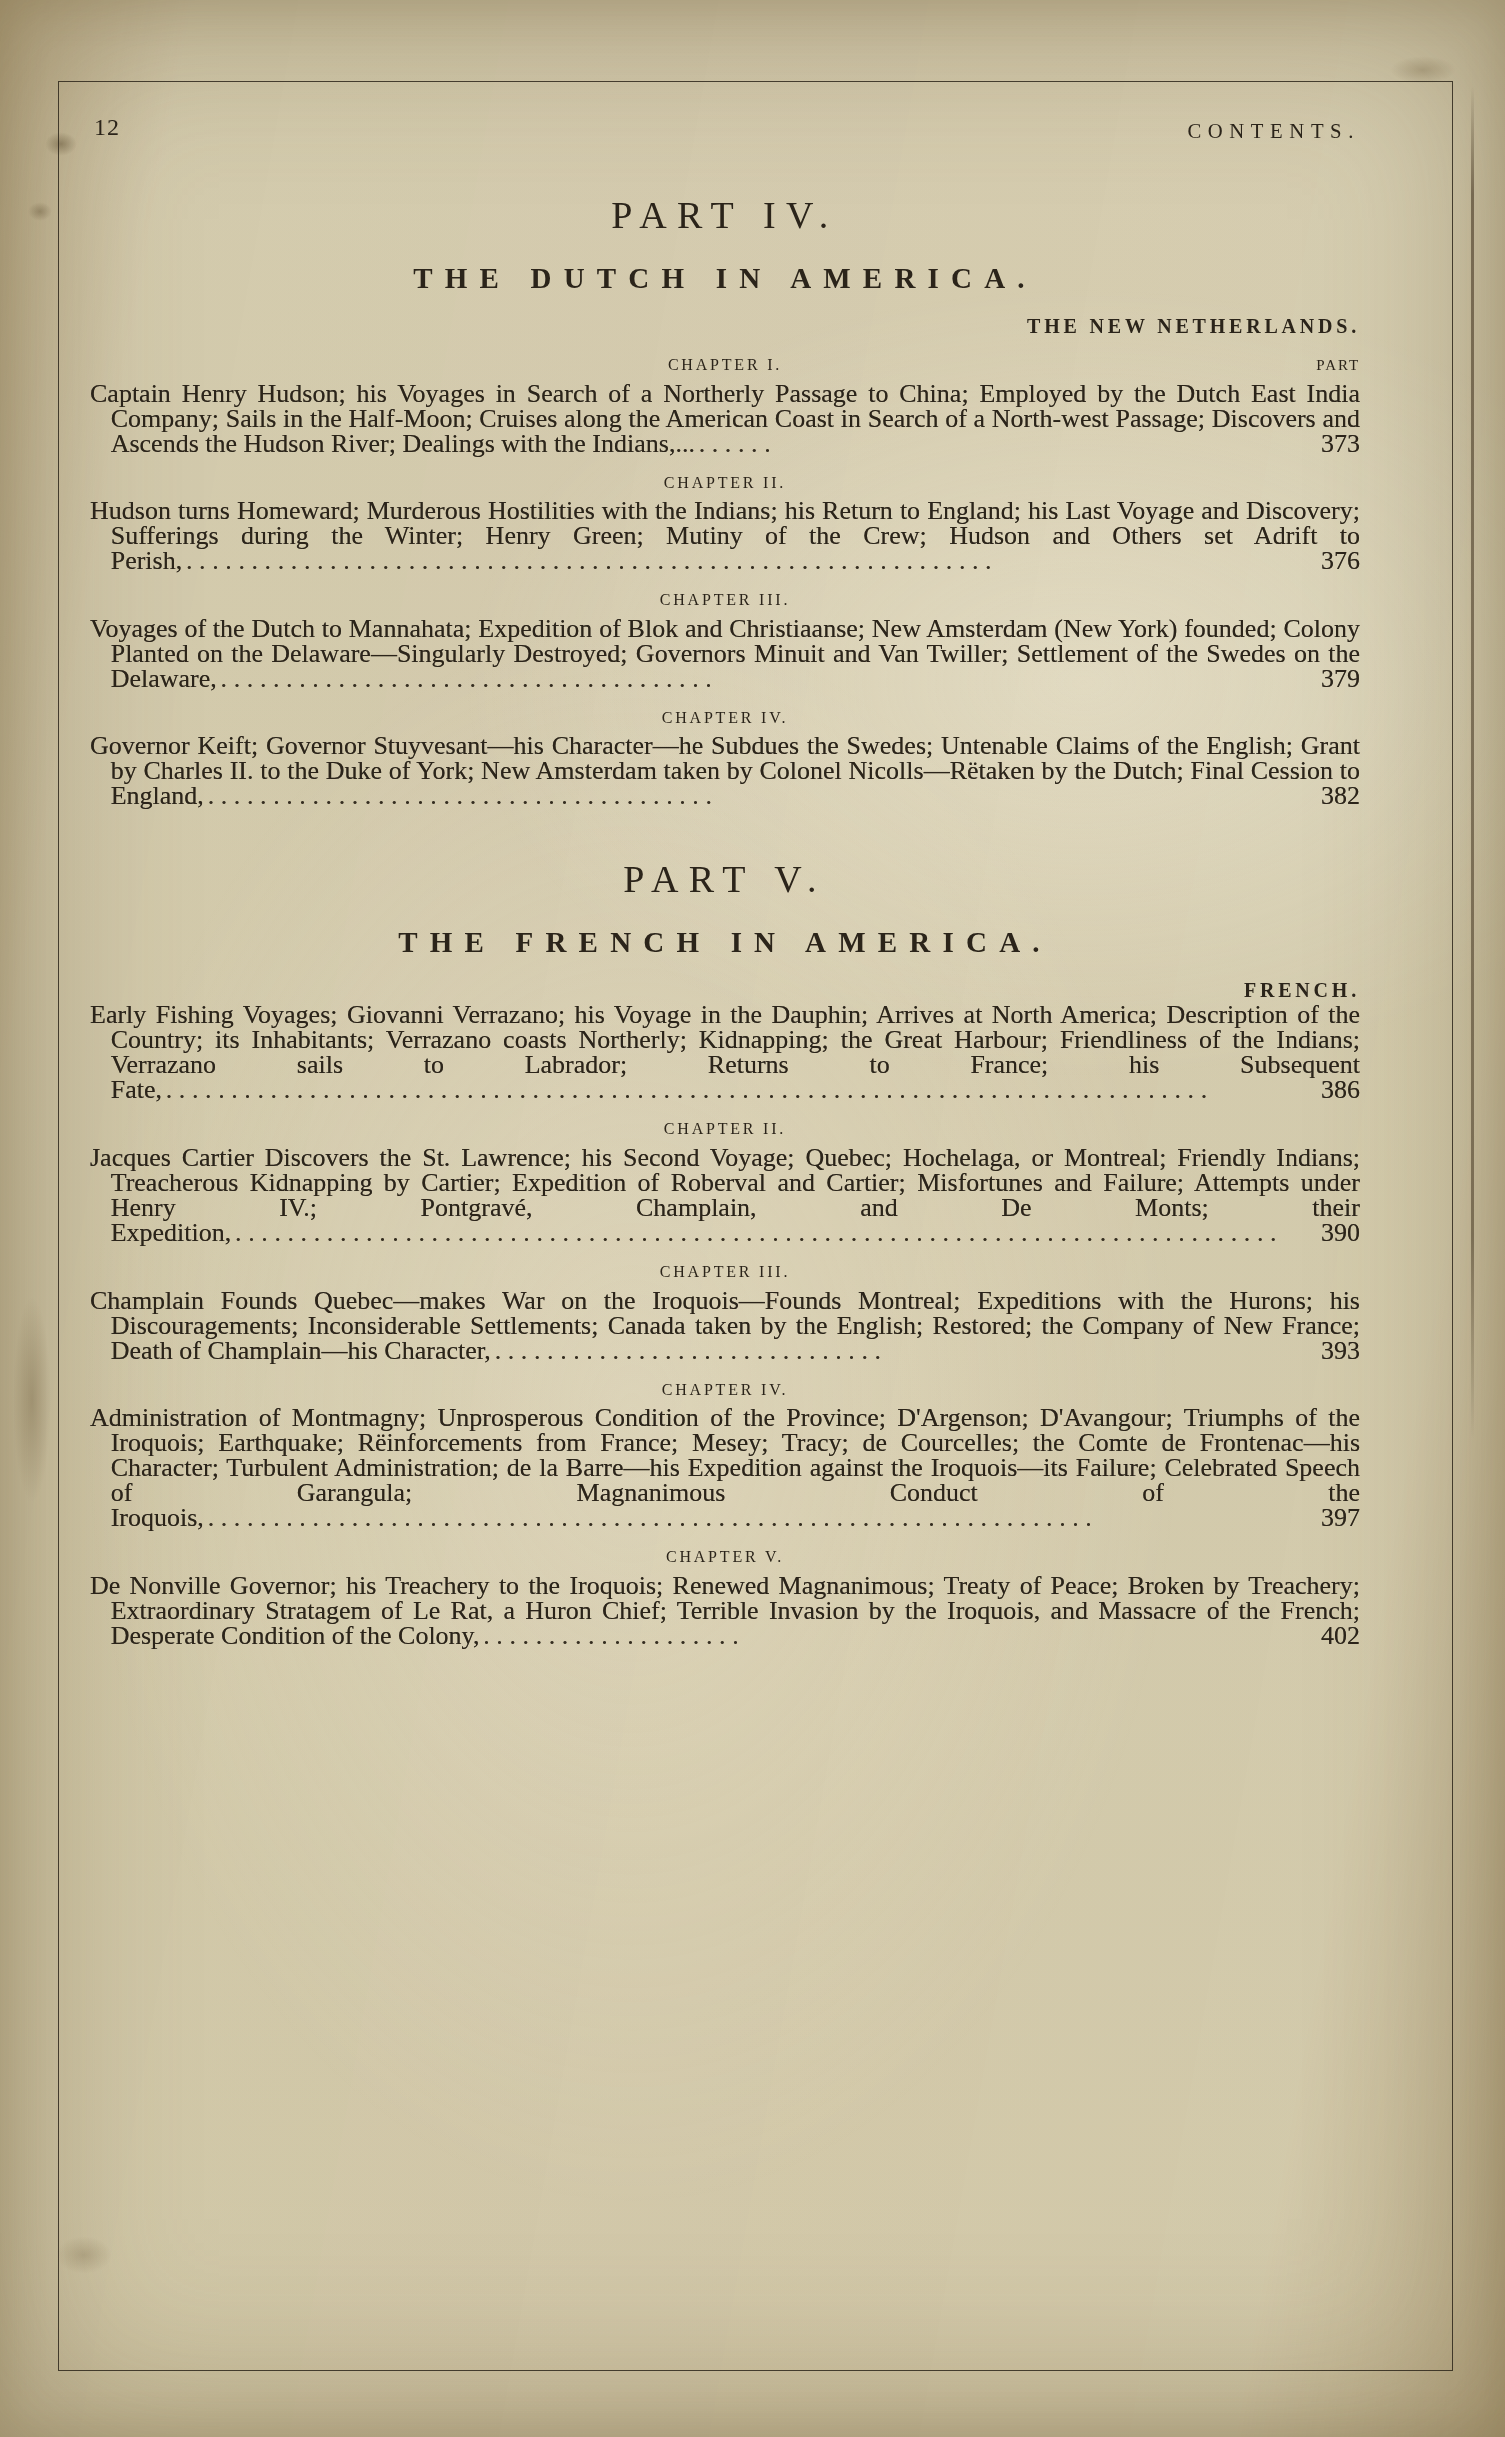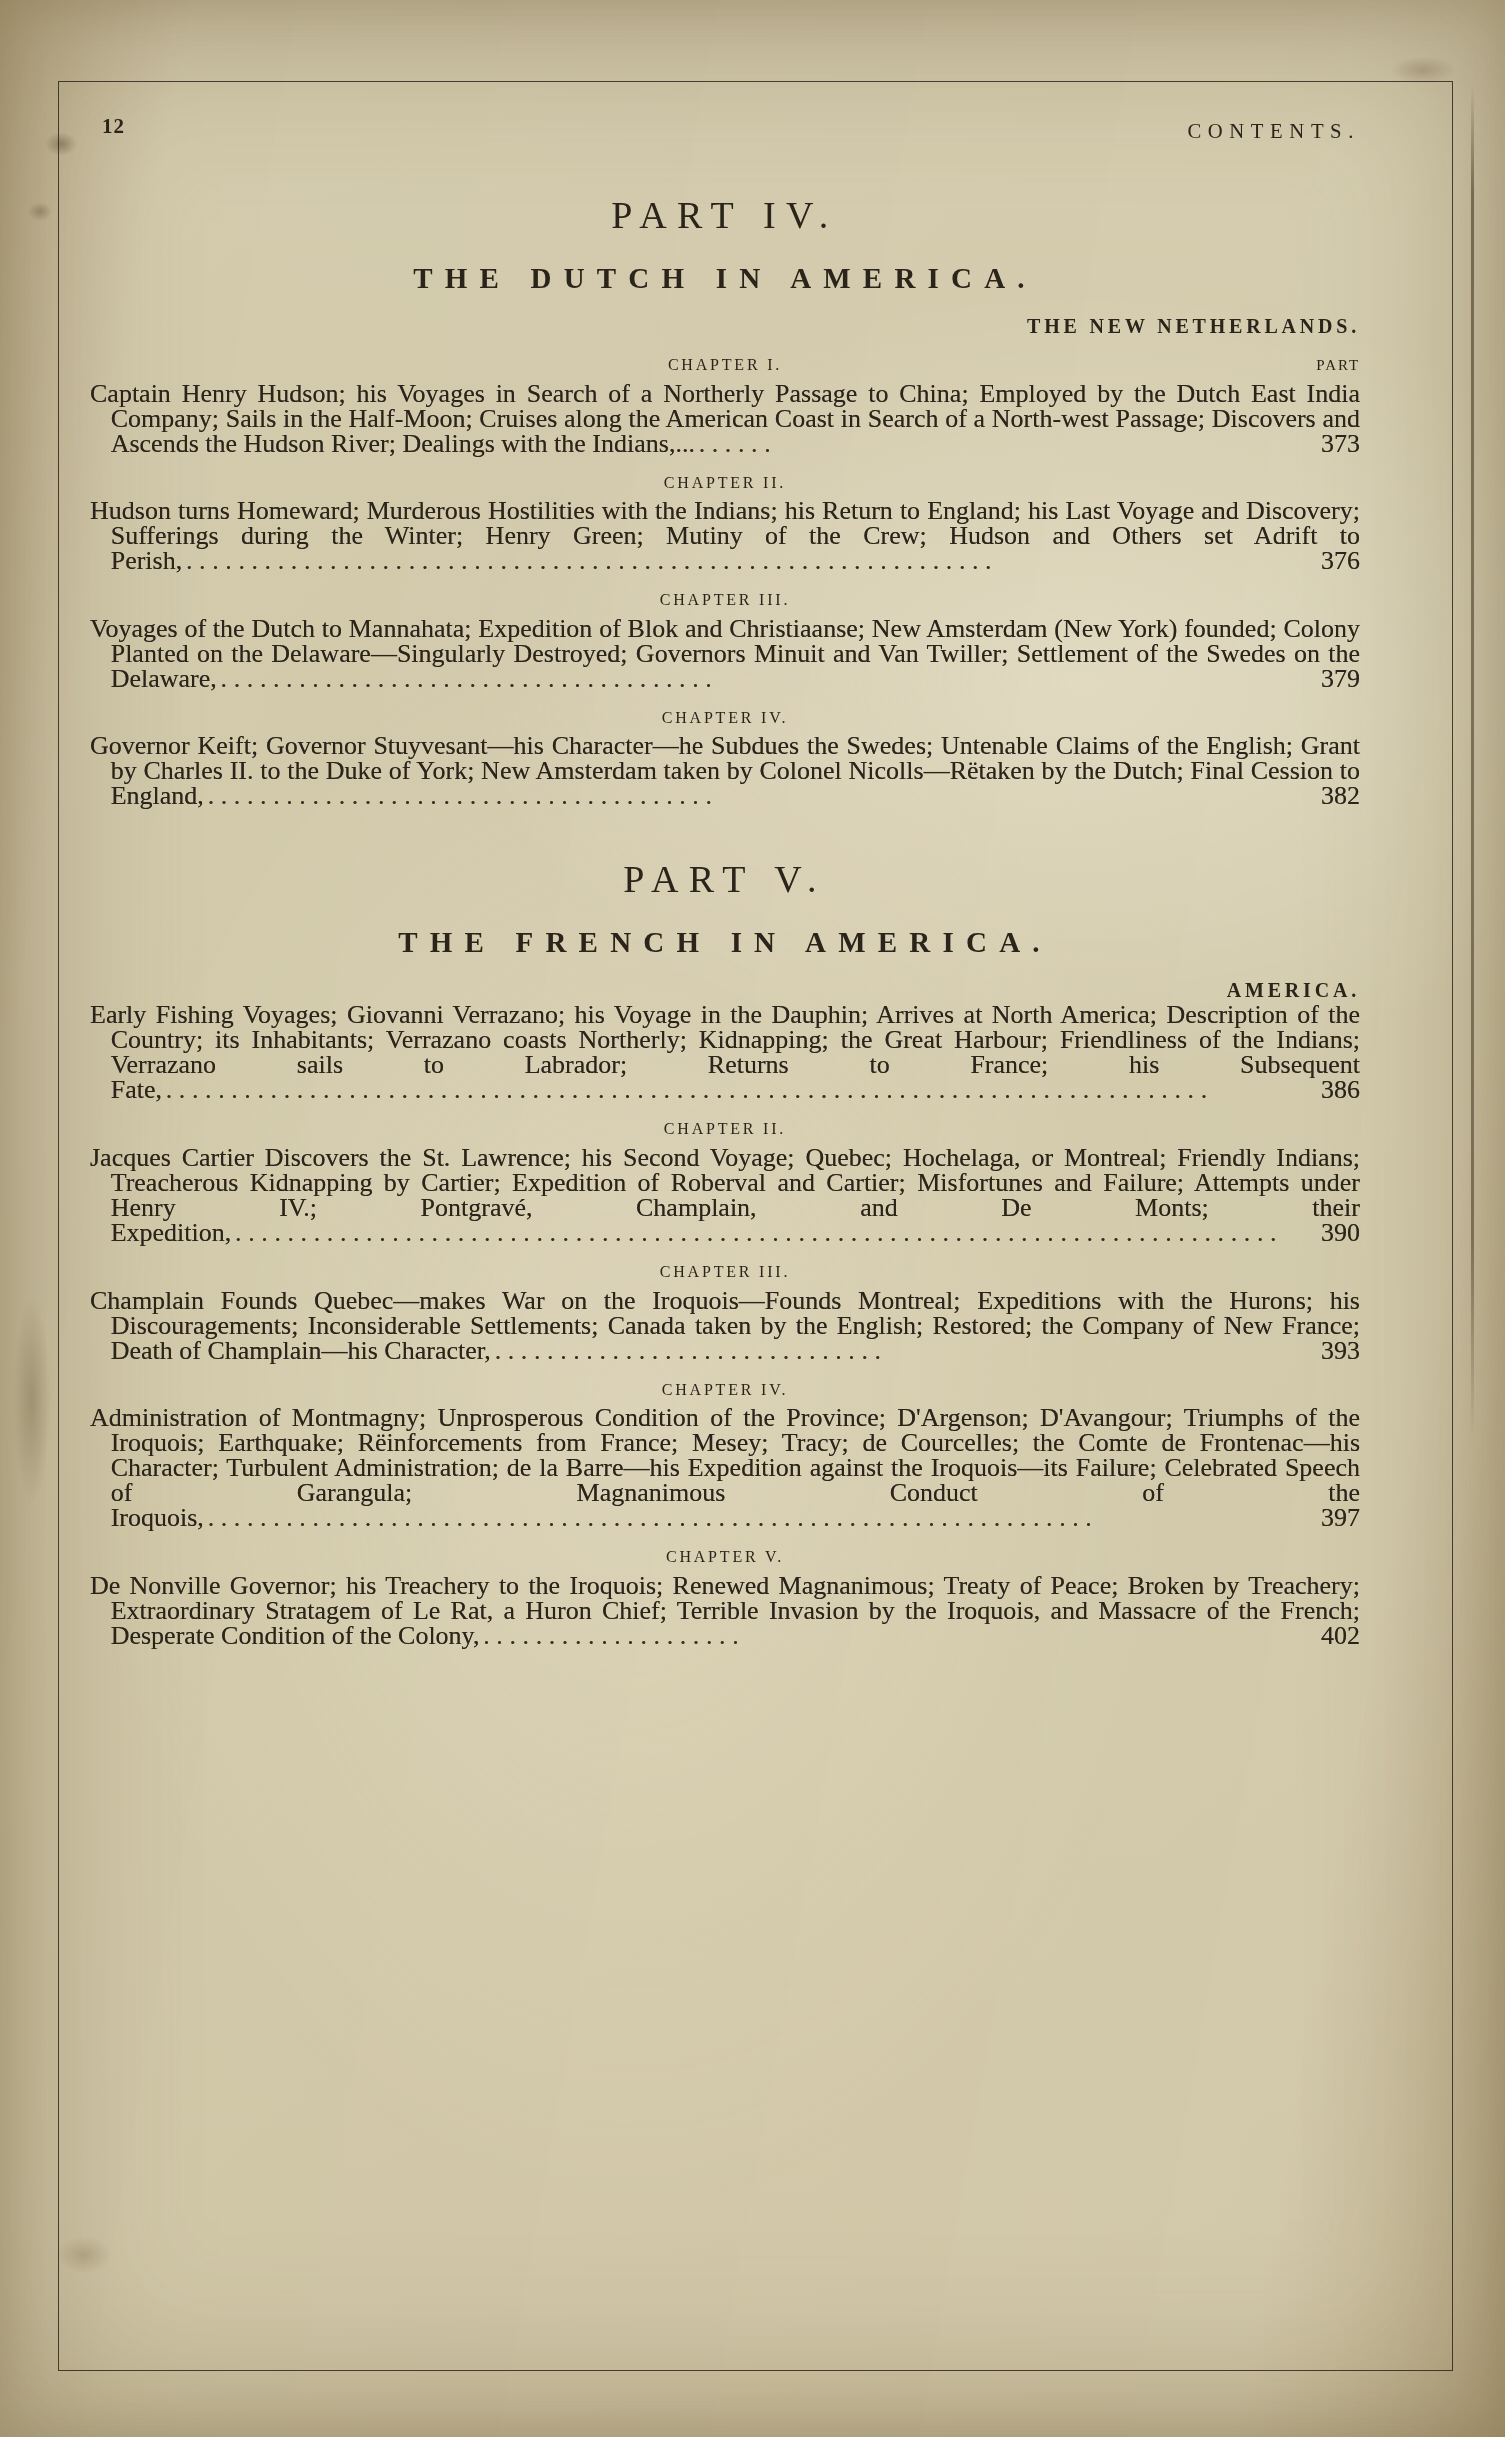--- a/index.html
+++ b/index.html
@@ -33,21 +33,21 @@
     position:absolute; right:32px; top:86px; width:2.8px; height:1353px; pointer-events:none;
     background:linear-gradient(rgba(60,45,25,0), rgba(60,45,25,0.55) 8%, rgba(60,45,25,0.5) 85%, rgba(60,45,25,0));
   }
   .border-box {
     position:absolute; left:58px; top:81px; width:1393px; height:2288px;
     border:1.9px solid rgba(45,38,26,0.85);
   }
   .content { position:absolute; left:90px; top:118px; width:1270px; }
 
   .header-row { position:relative; height:36px; }
-  .page-number { position:absolute; left:12px; top:-3.8px; font-size:21px; font-weight:bold; letter-spacing:0.9px; }
+  .page-number { position:absolute; left:4px; top:-3.8px; font-size:24px; font-weight:normal; letter-spacing:0.9px; }
   .contents-title { text-align:right; font-size:20.7px; letter-spacing:6.6px; padding-top:1.9px; }
 
   .part-title  { text-align:center; font-size:38px; font-weight:normal; letter-spacing:10.3px; margin:39px 0 0 0; }
   .part-subtitle { text-align:center; font-size:29px; font-weight:bold; letter-spacing:12.2px; margin:25px 0 0 0; }
   .part-section  { text-align:right; font-size:20px; font-weight:bold; letter-spacing:3.8px; margin:20px 0 0 0; }
 
   .chapter-head { position:relative; text-align:center; font-size:16px; letter-spacing:2.8px; margin:18px 0 6.6px 0; }
   .page-col-label { position:absolute; right:0; bottom:0; font-size:15px; letter-spacing:1.9px; }
 
   .entry {
@@ -110,21 +110,21 @@
       <div class="chapter-head">
         <span>CHAPTER IV.</span>
       </div>
       <p class="entry"><span>Governor Keift; Governor Stuyvesant—his Character—he Subdues the Swedes; Untenable Claims of the English; Grant by Charles II. to the Duke of York; New Amsterdam taken by Colonel Nicolls—Rëtaken by the Dutch; Final Cession to England,</span><span class="dots">.......................................</span><span class="pg">382</span></p>
     </div>
   </section>
 
   <section class="part part--v">
     <h2 class="part-title">PART V.</h2>
     <h3 class="part-subtitle">THE FRENCH IN AMERICA.</h3>
-    <h4 class="part-section">AMERICA.</h4>
+    <h4 class="part-section">FRENCH.</h4>
 
     <div class="chapter">
       <p class="entry"><span>Early Fishing Voyages; Giovanni Verrazano; his Voyage in the Dauphin; Arrives at North America; Description of the Country; its Inhabitants; Verrazano coasts Northerly; Kidnapping; the Great Harbour; Friendliness of the Indians; Verrazano sails to Labrador; Returns to France; his Subsequent Fate,</span><span class="dots">................................................................................</span><span class="pg">386</span></p>
     </div>
 
     <div class="chapter">
       <div class="chapter-head">
         <span>CHAPTER II.</span>
       </div>
       <p class="entry"><span>Jacques Cartier Discovers the St. Lawrence; his Second Voyage; Quebec; Hochelaga, or Montreal; Friendly Indians; Treacherous Kidnapping by Cartier; Expedition of Roberval and Cartier; Misfortunes and Failure; Attempts under Henry IV.; Pontgravé, Champlain, and De Monts; their Expedition,</span><span class="dots">................................................................................</span><span class="pg">390</span></p>

